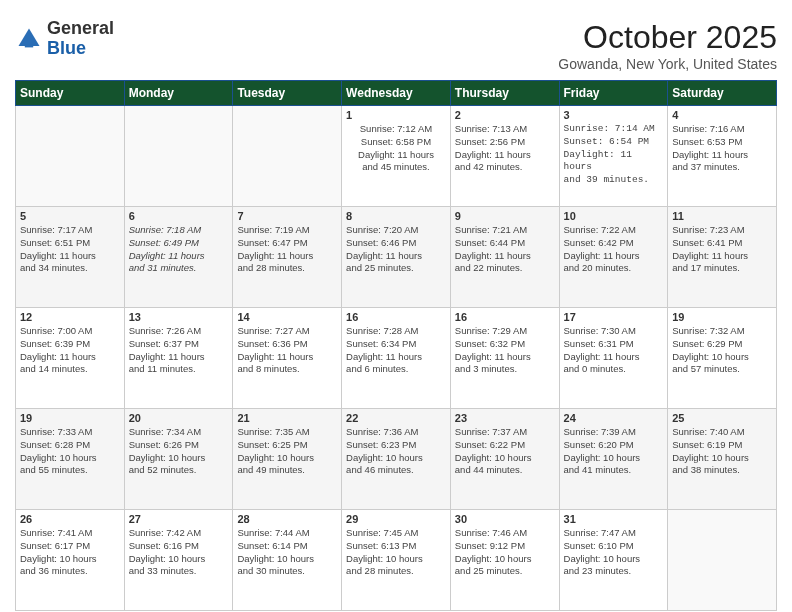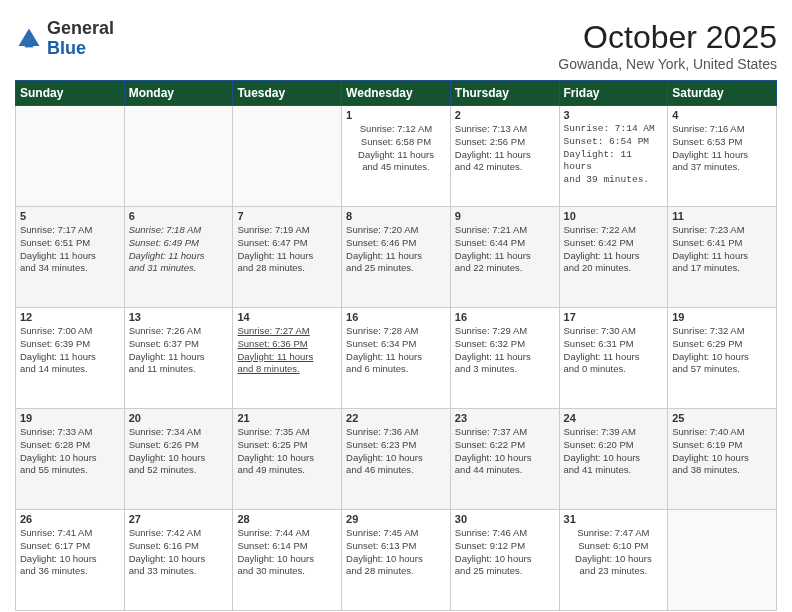--- a/index.html
+++ b/index.html
@@ -229,21 +229,21 @@
           </td>
           <td>
             <span class="day-num">13</span>
             <div class="day-info" style="white-space: pre-line;">Sunrise: 7:26 AM
 Sunset: 6:37 PM
 Daylight: 11 hours
 and 11 minutes.</div>
           </td>
           <td>
             <span class="day-num">14</span>
-            <div class="day-info" style="white-space: pre-line; text-decoration: underline;">Sunrise: 7:27 AM
+            <div class="day-info" style="white-space: pre-line;">Sunrise: 7:27 AM
 Sunset: 6:36 PM
 Daylight: 11 hours
 and 8 minutes.</div>
           </td>
           <td>
             <span class="day-num">16</span>
             <div class="day-info" style="white-space: pre-line;">Sunrise: 7:28 AM
 Sunset: 6:34 PM
 Daylight: 11 hours
 and 6 minutes.</div>
@@ -352,21 +352,21 @@
           </td>
           <td>
             <span class="day-num">30</span>
             <div class="day-info" style="white-space: pre-line;">Sunrise: 7:46 AM
 Sunset: 9:12 PM
 Daylight: 10 hours
 and 25 minutes.</div>
           </td>
           <td>
             <span class="day-num">31</span>
-            <div class="day-info" style="white-space: pre-line; text-align: center;">Sunrise: 7:47 AM
+            <div class="day-info" style="white-space: pre-line;">Sunrise: 7:47 AM
 Sunset: 6:10 PM
 Daylight: 10 hours
 and 23 minutes.</div>
           </td>
           <td class="empty"></td>
         </tr>
       </tbody>
   </table>
 </div>
 

